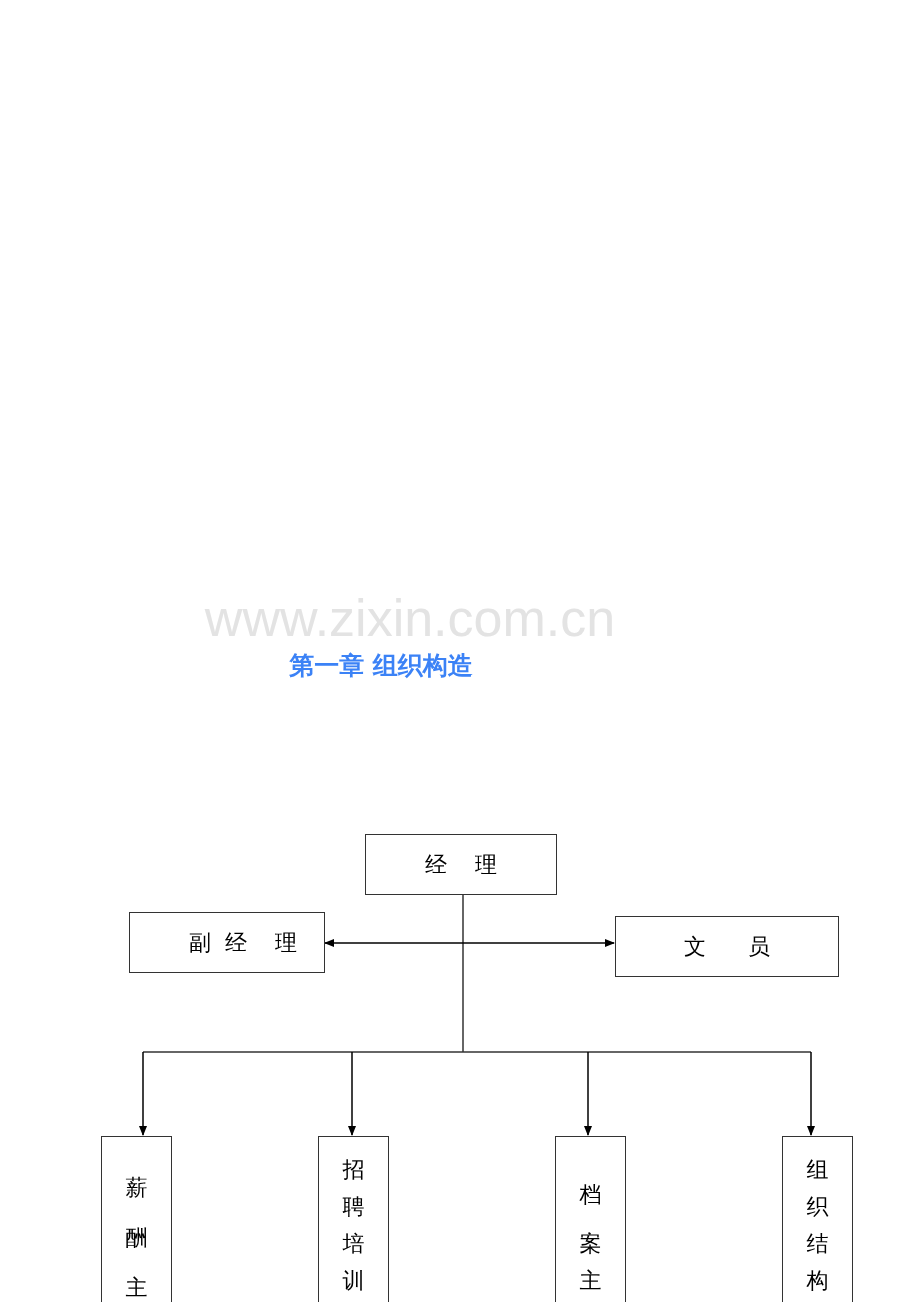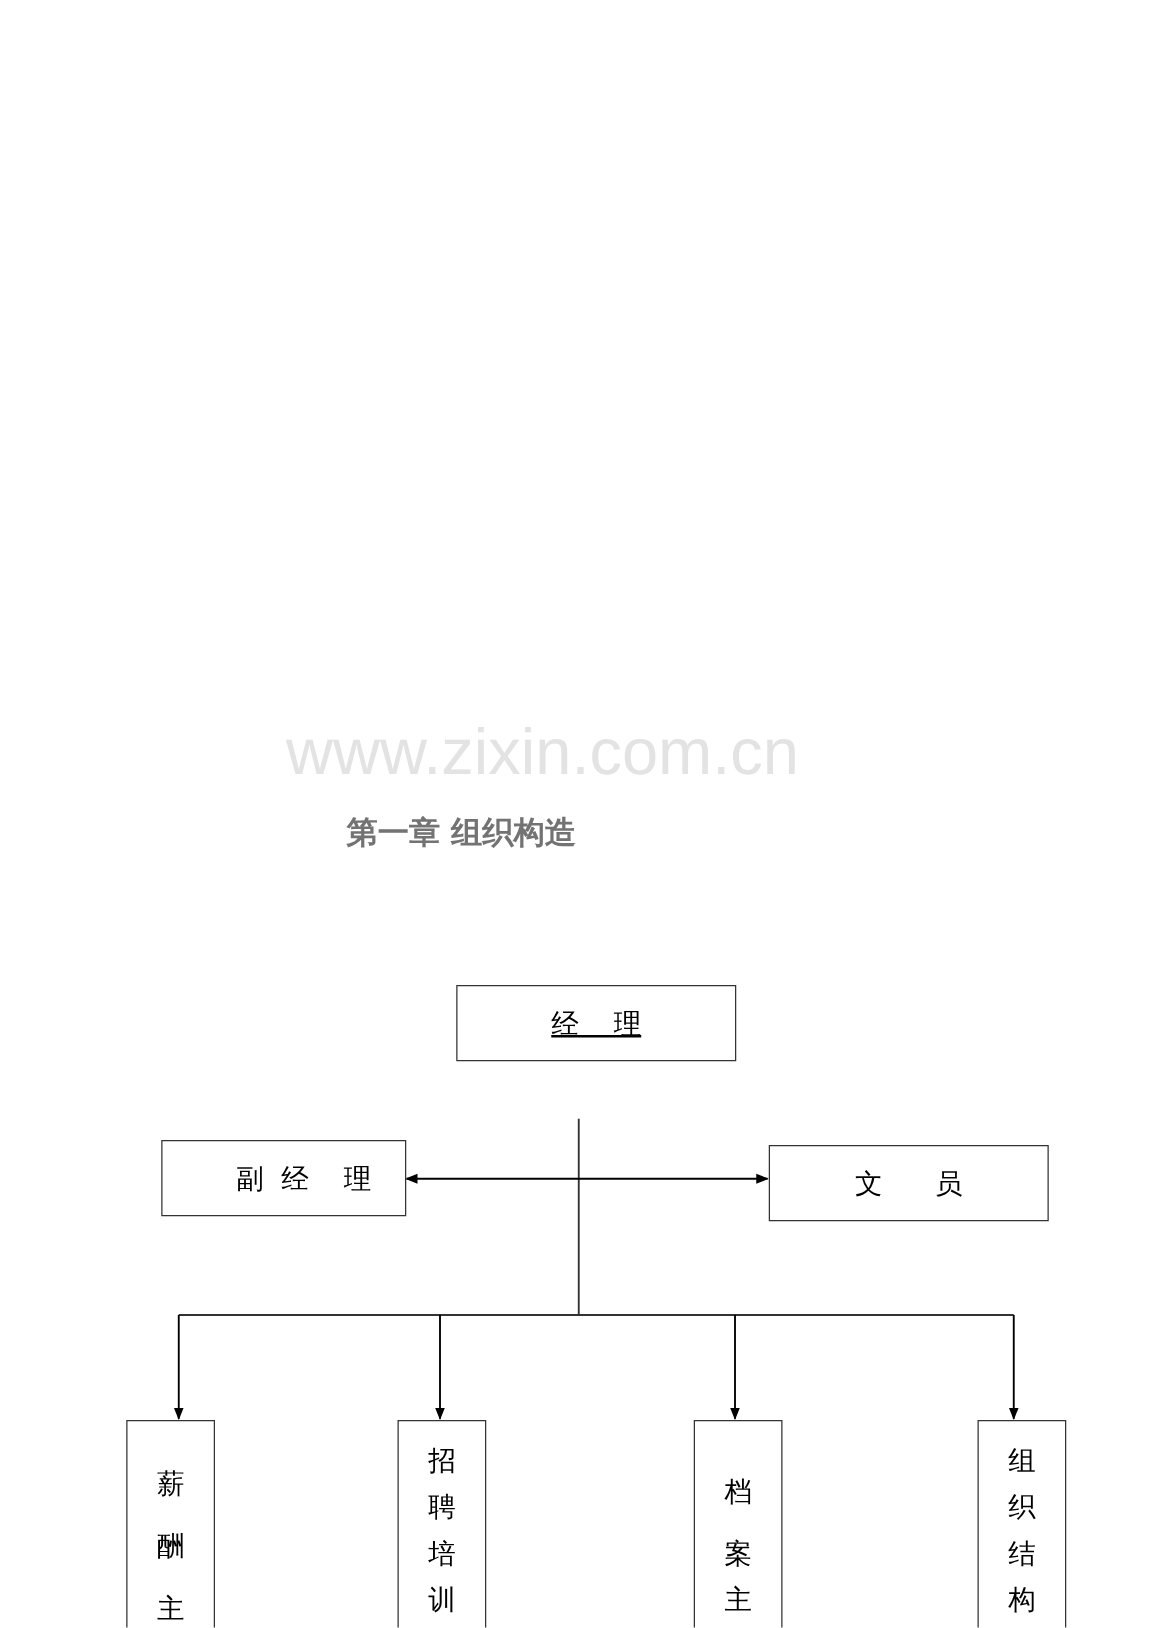--- a/index.html
+++ b/index.html
@@ -1,27 +1,27 @@
 <!DOCTYPE html>
 <html><head>
 <meta charset="utf-8">
 <style>
   html, body { margin:0; padding:0; }
   body {
     width:920px; height:1302px; background:#ffffff; position:relative; overflow:hidden;
     font-family: "DejaVu Sans", "Liberation Sans", sans-serif; color:#000;
   }
   .watermark {
-    position:absolute; left:0; width:820px; top:572px; text-align:center;
+    position:absolute; left:0; width:820px; top:588px; text-align:center;
     font-family:"Liberation Sans", sans-serif; font-size:52px; color:#e3e3e3;
-    letter-spacing:0px; line-height:60px;padding-left:24px;
+    letter-spacing:0px; line-height:60px;
   }
   .chapter-title {
-    position:absolute; left:0; width:738px; top:648px; text-align:center;
-    font-size:25px; font-weight:bold; line-height:36px; color:#737373;
+    position:absolute; left:12px; width:738px; top:648px; text-align:center;
+    font-size:25px; font-weight:bold; line-height:36px; color:#3b82f6;
     font-family:"DejaVu Sans", sans-serif;
   }
   .box {
     position:absolute; border:1.5px solid #333; background:#fff; box-sizing:border-box;
     display:flex; align-items:center; justify-content:center; font-size:22px;
   }
   .box span { white-space:pre; }
   .vbox {
     position:absolute; border:1.5px solid #333; background:#fff; box-sizing:border-box;
     display:flex; flex-direction:column; align-items:center; font-size:22px;
@@ -50,21 +50,21 @@
   <line x1="325" y1="943" x2="614" y2="943" stroke="#000" stroke-width="1.5" marker-start="url(#arrowStart)" marker-end="url(#arrow)"></line>
 
   <line x1="143" y1="1052" x2="811" y2="1052" stroke="#333" stroke-width="1.5"></line>
 
   <line x1="143" y1="1052" x2="143" y2="1135" stroke="#000" stroke-width="1.5" marker-end="url(#arrow)"></line>
   <line x1="352" y1="1052" x2="352" y2="1135" stroke="#000" stroke-width="1.5" marker-end="url(#arrow)"></line>
   <line x1="588" y1="1052" x2="588" y2="1135" stroke="#000" stroke-width="1.5" marker-end="url(#arrow)"></line>
   <line x1="811" y1="1052" x2="811" y2="1135" stroke="#000" stroke-width="1.5" marker-end="url(#arrow)"></line>
 </svg>
 
-<div class="box" style="left:365px; top:788px; width:224px; height:61px;text-decoration:underline;">
+<div class="box" style="left:365px; top:834px; width:192px; height:61px;">
   <span>经    理</span>
 </div>
 
 <div class="box" style="left:129px; top:912px; width:196px; height:61px;padding-left:32px;">
   <span>副  经    理</span>
 </div>
 
 <div class="box" style="left:615px; top:916px; width:224px; height:61px;">
   <span>文      员</span>
 </div>

